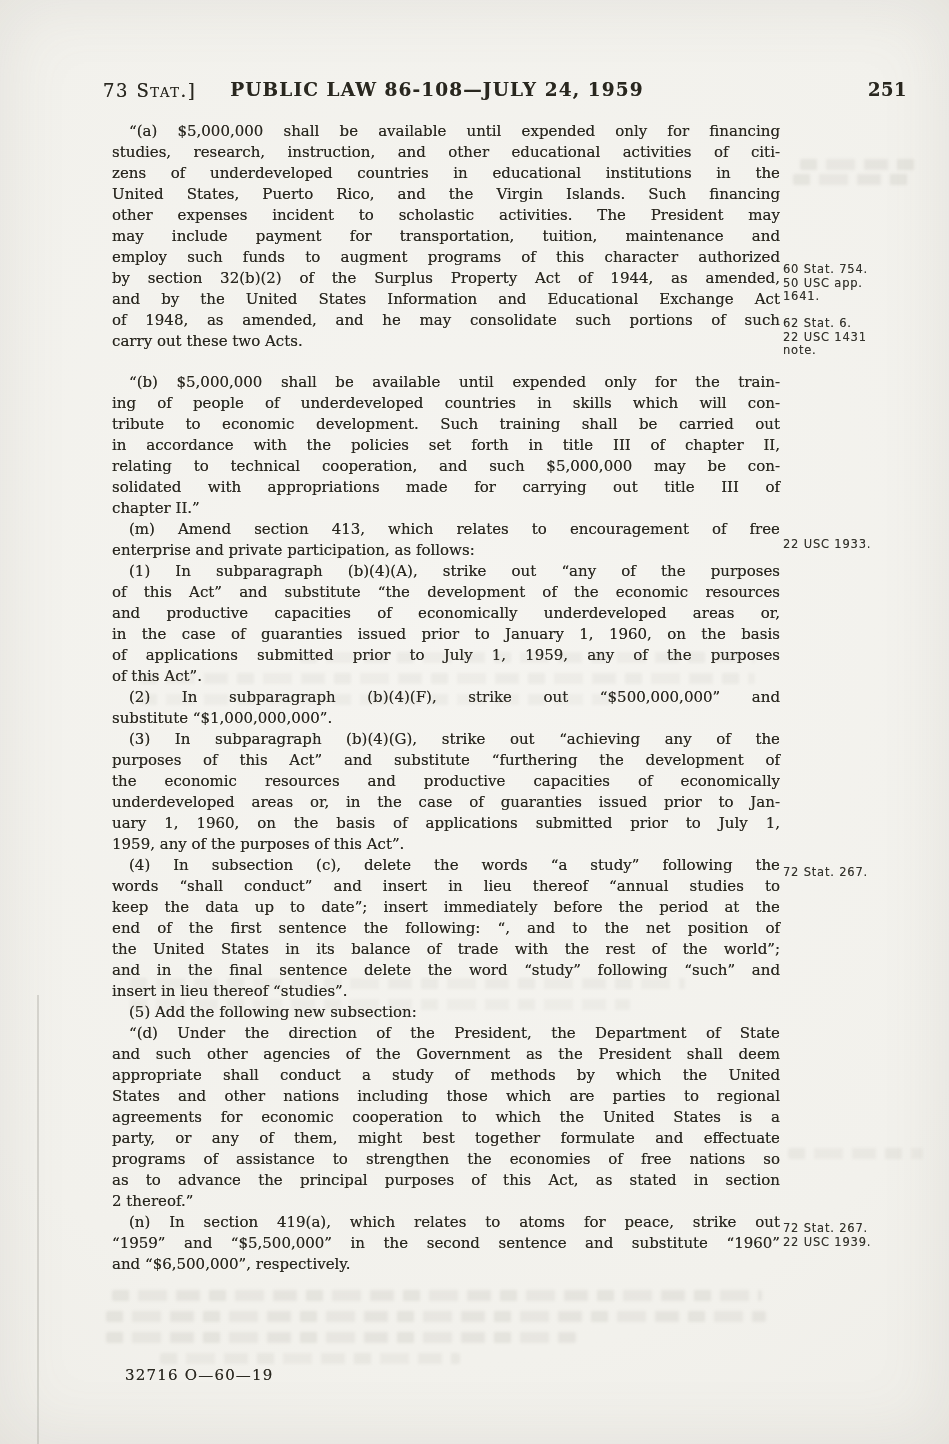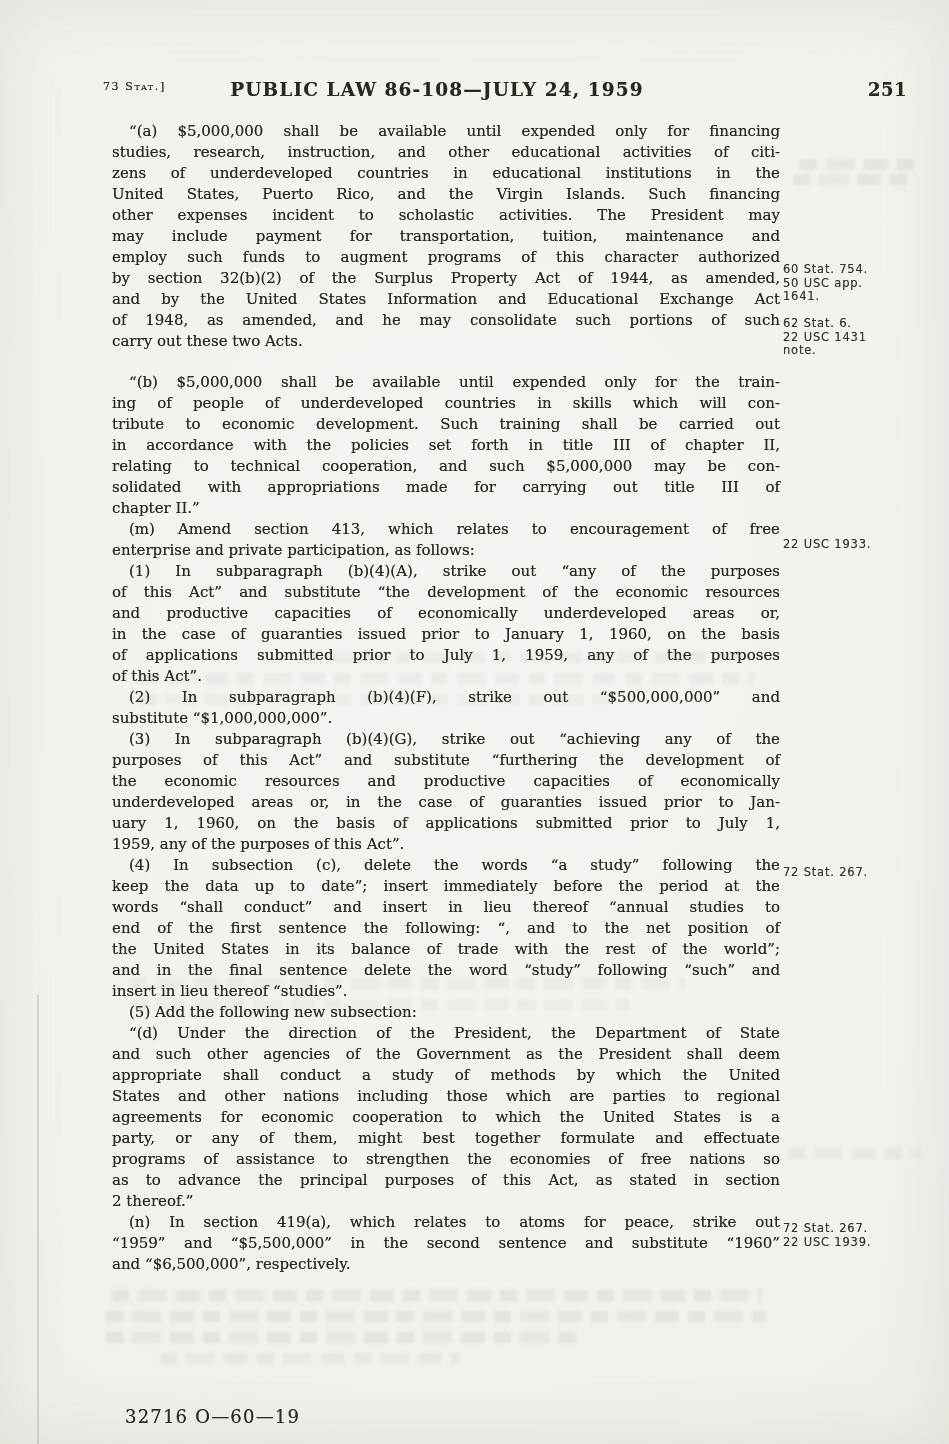--- a/index.html
+++ b/index.html
@@ -11,21 +11,21 @@
     position: relative;
     width: 949px; height: 1444px;
     background: radial-gradient(120% 95% at 48% 42%, #f5f4f0 0%, #f2f1ec 55%, #eceae4 100%);
     font-family: "DejaVu Serif", "Liberation Serif", serif;
     color: #29271f;
     overflow: hidden;
   }
   
   .h-left {
     position: absolute; left: 103px; top: 80px;
-    font-size: 11px; font-variant: small-caps; letter-spacing: 1.6px;
+    font-size: 18px; font-variant: small-caps; letter-spacing: 1.6px;
     text-shadow: 0 0 .5px rgba(41,39,31,.7);
   }
   .h-center {
     position: absolute; left: 103px; top: 79px; width: 668px;
     text-align: center; font-size: 18.5px; font-weight: bold;
     letter-spacing: 1.1px; text-shadow: 0 0 .4px rgba(41,39,31,.5);
   }
   .h-right {
     position: absolute; right: 42px; top: 79px;
     font-size: 18px; font-weight: bold; letter-spacing: .5px;
@@ -45,23 +45,22 @@
   
   .mnote {
     position: absolute; left: 783px; width: 156px;
     font-family: "DejaVu Sans", "Liberation Sans", sans-serif;
     font-size: 11.5px; line-height: 13.6px; letter-spacing: .8px;
     color: #34332c; text-shadow: 0 0 .4px rgba(52,51,44,.55);
   }
   
   .footer {
     position: absolute; left: 125px; top: 1366px;
-    font-size: 18px; letter-spacing: 1.2px;
+    font-size: 15px; letter-spacing: 1.2px;
     text-shadow: 0 0 .4px rgba(41,39,31,.6);
-    margin-top: 40px;
   }
   
   .ghost {
     position: absolute; height: 11px; border-radius: 2px;
     filter: blur(1.6px); opacity: .55; pointer-events: none;
     background: repeating-linear-gradient(90deg,
       rgba(128,125,114,.22) 0 17px, rgba(128,125,114,0) 17px 26px,
       rgba(128,125,114,.17) 26px 55px, rgba(128,125,114,0) 55px 64px,
       rgba(128,125,114,.20) 64px 88px, rgba(128,125,114,0) 88px 97px);
   }
@@ -125,22 +124,22 @@
       <div class="para">
         <div class="line just first">(3) In subparagraph (b)(4)(G), strike out “achieving any of the</div>
         <div class="line just">purposes of this Act” and substitute “furthering the development of</div>
         <div class="line just">the economic resources and productive capacities of economically</div>
         <div class="line just">underdeveloped areas or, in the case of guaranties issued prior to Jan-</div>
         <div class="line just">uary 1, 1960, on the basis of applications submitted prior to July 1,</div>
         <div class="line">1959, any of the purposes of this Act”.</div>
       </div>
       <div class="para">
         <div class="line just first">(4) In subsection (c), delete the words “a study” following the</div>
+        <div class="line just">words “shall conduct” and insert in lieu thereof “annual studies to</div>
         <div class="line just">keep the data up to date”; insert immediately before the period at the</div>
-        <div class="line just">words “shall conduct” and insert in lieu thereof “annual studies to</div>
         <div class="line just">end of the first sentence the following: “, and to the net position of</div>
         <div class="line just">the United States in its balance of trade with the rest of the world”;</div>
         <div class="line just">and in the final sentence delete the word “study” following “such” and</div>
         <div class="line">insert in lieu thereof “studies”.</div>
       </div>
       <div class="para">
         <div class="line first">(5) Add the following new subsection:</div>
       </div>
       <div class="para">
         <div class="line just first">“(d) Under the direction of the President, the Department of State</div>

